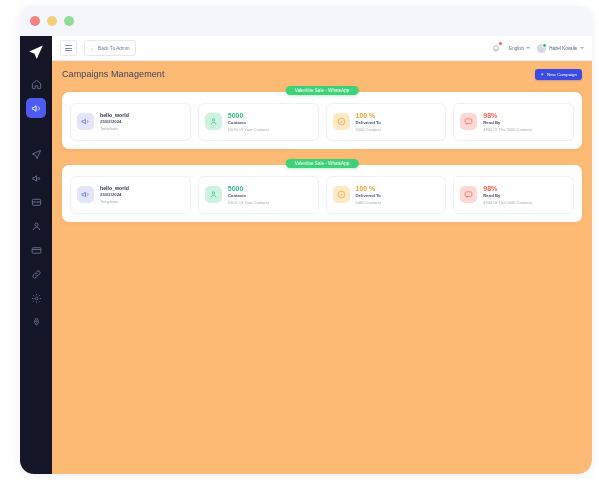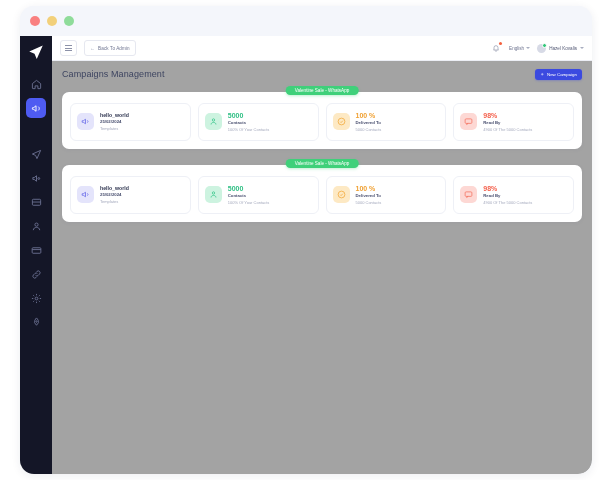--- a/index.html
+++ b/index.html
@@ -36,21 +36,21 @@
   .navitem{
     width:20px;height:20px;margin:2px 0;border-radius:5px;
     display:flex;align-items:center;justify-content:center;
     color:#6b7192;
   }
   .navitem svg{width:11px;height:11px;display:block;}
   .navitem.active{background:#4e5bf2;color:#ffffff;}
   .navgap{height:22px;}
 
   
-  .main{flex:1;display:flex;flex-direction:column;background:#a3a3a3;border-bottom-right-radius:14px;overflow:hidden;}
+  .main{flex:1;display:flex;flex-direction:column;background:#fdba74;border-bottom-right-radius:14px;overflow:hidden;}
 
   .topbar{
     height:24px;background:#ffffff;display:flex;align-items:center;
     padding:0 8px;gap:7px;flex:0 0 24px;
     border-bottom:1px solid #eceef5;
   }
   .hamb{
     width:15px;height:14px;border:1px solid #e6e8f0;border-radius:3px;
     display:flex;flex-direction:column;align-items:center;justify-content:center;gap:1.5px;
   }

